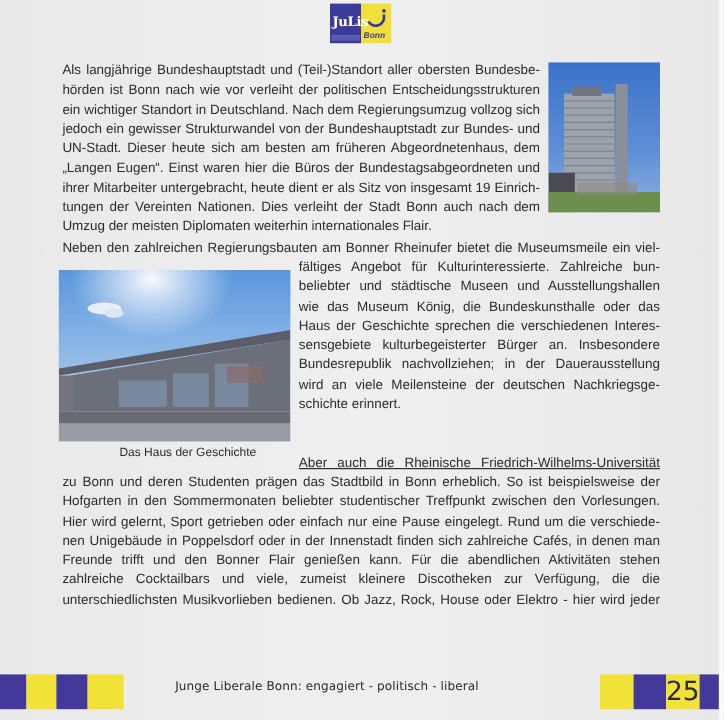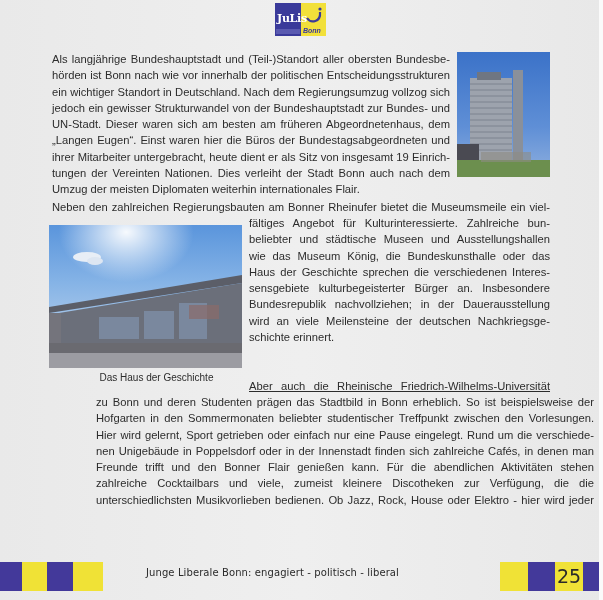--- a/index.html
+++ b/index.html
@@ -29,21 +29,21 @@
     
     .photo1 { position:absolute; left:457px; top:52px; width:93px; height:125px; overflow:hidden;
       background:linear-gradient(180deg,#3b72c8 0%,#5f8fd6 60%,#8fb0df 100%); }
     .photo2 { position:absolute; left:49px; top:225px; width:193px; height:143px; overflow:hidden;
       background:linear-gradient(180deg,#5a95dc 0%,#85b3e6 40%,#a9c8ea 70%); }
     .caption { position:absolute; left:60px; top:372px; width:193px; text-align:center; font-size:10px; color:#2c2c2c; }
 
     
     .stripe { position:absolute; top:562px; height:29px; }
     .footer-text { position:absolute; left:146px; top:567px; font-size:10px; font-family:"DejaVu Sans", sans-serif; color:#2a2a2a; letter-spacing:0.1px;text-align:right; }
-    .pagenum { position:absolute; left:555px; top:562px; width:28px; height:29px; font-size:19px; line-height:29px; text-align:center; color:#2a2a2a; font-family:"DejaVu Sans", sans-serif; }
+    .pagenum { position:absolute; left:555px; top:562px; width:28px; height:29px; font-size:22px; line-height:29px; text-align:center; color:#2a2a2a; font-family:"DejaVu Sans", sans-serif; }
   </style>
 </head>
 <body>
 
 <div class="page"></div>
 <div class="right-edge"></div>
 
 <div class="logo">
   <div class="blue"></div>
   <div class="yellow"></div>
@@ -51,24 +51,24 @@
   <div class="sub"></div>
   <svg class="swoosh" width="20" height="20" viewBox="0 0 20 20">
     <path d="M2 12 C6 18, 16 16, 15 6" stroke="#3a3a9a" stroke-width="2.2" fill="none"></path>
     <circle cx="15" cy="3" r="1.6" fill="#3a3a9a"></circle>
   </svg>
   <span class="bonn">Bonn</span>
 </div>
 
 <div class="txt" style="left:52px; top:51px; width:398px;">
   <span class="ln">Als langjährige Bundeshauptstadt und (Teil-)Standort aller obersten Bundesbe-</span>
-  <span class="ln">hörden ist Bonn nach wie vor innerhalb der politischen Entscheidungsstrukturen</span>
+  <span class="ln">hörden ist Bonn nach wie vor verleiht der politischen Entscheidungsstrukturen</span>
   <span class="ln">ein wichtiger Standort in Deutschland. Nach dem Regierungsumzug vollzog sich</span>
   <span class="ln">jedoch ein gewisser Strukturwandel von der Bundeshauptstadt zur Bundes- und</span>
-  <span class="ln">UN-Stadt. Dieser waren sich am besten am früheren Abgeordnetenhaus, dem</span>
+  <span class="ln">UN-Stadt. Dieser heute sich am besten am früheren Abgeordnetenhaus, dem</span>
   <span class="ln">„Langen Eugen“. Einst waren hier die Büros der Bundestagsabgeordneten und</span>
   <span class="ln">ihrer Mitarbeiter untergebracht, heute dient er als Sitz von insgesamt 19 Einrich-</span>
   <span class="ln">tungen der Vereinten Nationen. Dies verleiht der Stadt Bonn auch nach dem</span>
   <span class="ln last">Umzug der meisten Diplomaten weiterhin internationales Flair.</span>
 </div>
 
 <div class="photo1">
   <svg width="93" height="125" viewBox="0 0 93 125">
     <rect x="13" y="26" width="42" height="85" fill="#9da3ad"></rect>
     <g stroke="#7c838f" stroke-width="1">
@@ -130,21 +130,21 @@
   <span class="ln">Haus der Geschichte sprechen die verschiedenen Interes-</span>
   <span class="ln">sensgebiete kulturbegeisterter Bürger an. Insbesondere</span>
   <span class="ln">Bundesrepublik nachvollziehen; in der Dauerausstellung</span>
   <span class="ln">wird an viele Meilensteine der deutschen Nachkriegsge-</span>
   <span class="ln last">schichte erinnert.</span>
 </div>
 
 <div class="txt" style="left:249px; top:378px; width:301px;text-decoration:underline;">
   <span class="ln">Aber auch die Rheinische Friedrich-Wilhelms-Universität</span>
 </div>
-<div class="txt" style="left:52px; top:394px; width:498px;margin-left:44px;">
+<div class="txt" style="left:52px; top:394px; width:498px;">
   <span class="ln">zu Bonn und deren Studenten prägen das Stadtbild in Bonn erheblich. So ist beispielsweise der</span>
   <span class="ln">Hofgarten in den Sommermonaten beliebter studentischer Treffpunkt zwischen den Vorlesungen.</span>
   <span class="ln">Hier wird gelernt, Sport getrieben oder einfach nur eine Pause eingelegt. Rund um die verschiede-</span>
   <span class="ln">nen Unigebäude in Poppelsdorf oder in der Innenstadt finden sich zahlreiche Cafés, in denen man</span>
   <span class="ln">Freunde trifft und den Bonner Flair genießen kann. Für die abendlichen Aktivitäten stehen</span>
   <span class="ln">zahlreiche Cocktailbars und viele, zumeist kleinere Discotheken zur Verfügung, die die</span>
   <span class="ln">unterschiedlichsten Musikvorlieben bedienen. Ob Jazz, Rock, House oder Elektro - hier wird jeder</span>
 </div>
 
 <div class="stripe" style="left:0; width:22px; background:#43399a;"></div>

